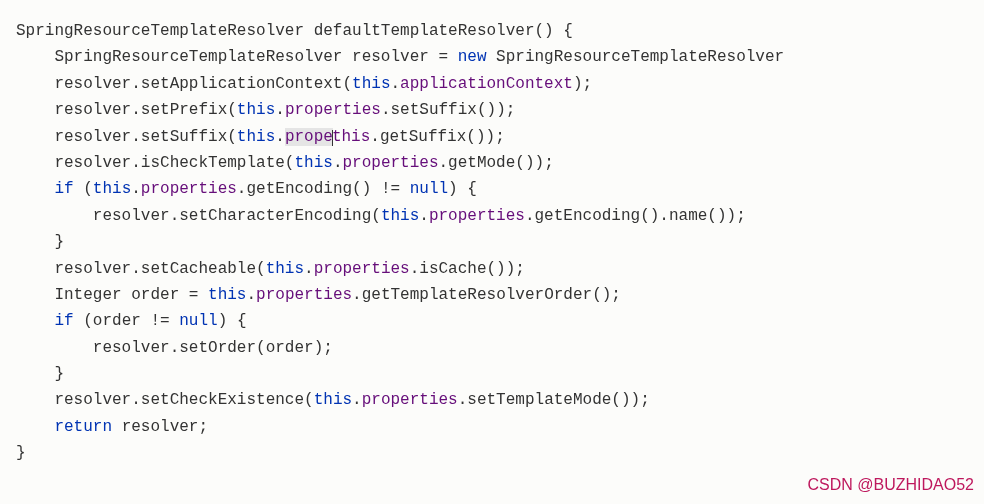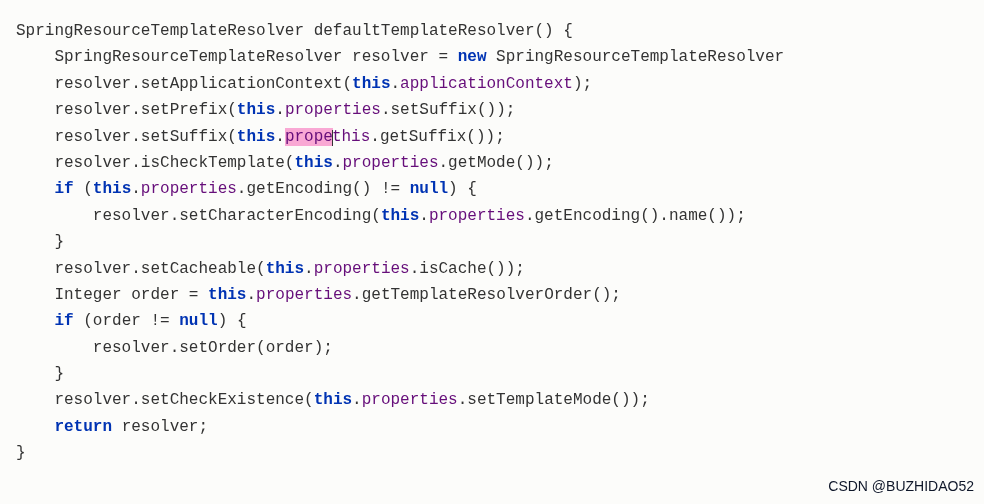--- a/index.html
+++ b/index.html
@@ -11,40 +11,40 @@
       padding: 18px 16px 10px 16px;
       color: #333;
       position: relative;
       width: 984px;
       height: 504px;
       overflow: hidden;
       white-space: nowrap;
     }
     .code-line { white-space: pre; }
     .tok-annotation { color: #8a8658; font-style: italic; }
-    .tok-keyword { color: #0033b3; font-weight: bold; }
+    .tok-keyword { color: #0033b3; font-weight: normal; }
     .tok-field { color: #660e7a; }
     .tok-method { }
     .tok-type { color: #333; }
     .cursor-bar {
       display: inline-block;
       border-left: 1px solid #333;
       margin-left: -1px;
       margin-right: -1px;
       height: 1em;
       vertical-align: text-bottom;
     }
-    .highlight { background: #f9a8d4; }
+    .highlight { background: #e5e5e5; }
     .watermark {
       position: absolute;
       bottom: 6px;
       right: 10px;
       font-family: Arial, sans-serif;
-      font-size: 14px;
-      color: #0f172a;
+      font-size: 16px;
+      color: #be185d;
     }
   </style>
 </head>
 <body>
 
 <div>
 
 
 <div class="code-line"><span class="tok-type">SpringResourceTemplateResolver</span><span> </span><span class="tok-method">defaultTemplateResolver</span><span>()</span><span> </span><span>{</span></div>
 

